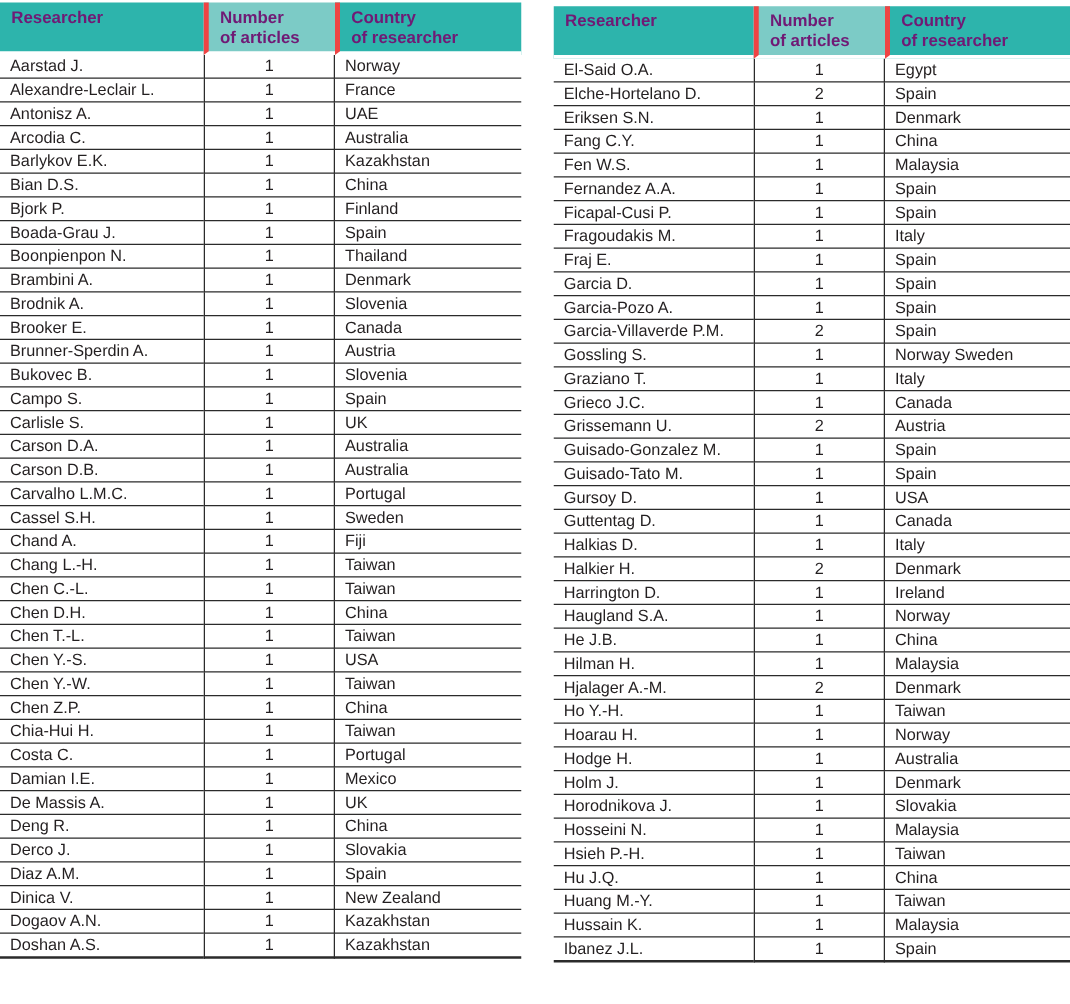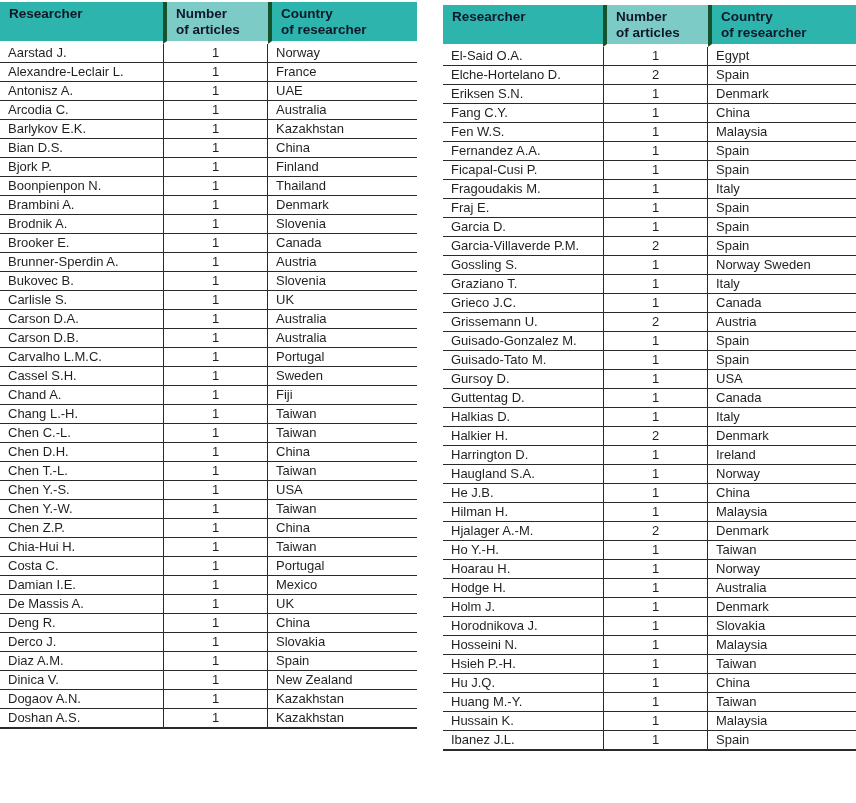--- a/index.html
+++ b/index.html
@@ -24,31 +24,31 @@
     border-spacing: 0;
     table-layout: fixed;
   }
   table.tbl-left  { width: 417px; }
   table.tbl-right { width: 413px; margin-left: 26px; margin-top: 3px; }
 
   
   th {
     vertical-align: top;
     text-align: left;
-    color: #0f172a;
+    color: #701a75;
     font-size: 13.5px;
     font-weight: bold;
     line-height: 16px;
     padding: 4px 4px 3px 9px;
     white-space: pre-line;
     border-bottom: 3px solid #ffffff;
   }
   th.hdr-dark  { background: #2db4ac; }
   th.hdr-light { background: #7ccbc6; }
-  th.gap-left  { border-left: 4px solid #14532d; }
+  th.gap-left  { border-left: 4px solid #ef4444; }
 
   
   td {
     font-size: 13px;
     line-height: 18px;
     padding: 0;
     border-bottom: 1px solid #2b2b2b;
     overflow: hidden;
     white-space: nowrap;
   }
@@ -111,20 +111,25 @@
           <td class="col-researcher">Bian D.S.</td>
           <td class="col-number">1</td>
           <td class="col-country">China</td>
         </tr>
         <tr>
           <td class="col-researcher">Bjork P.</td>
           <td class="col-number">1</td>
           <td class="col-country">Finland</td>
         </tr>
         <tr>
+          <td class="col-researcher">Boada-Grau J.</td>
+          <td class="col-number">1</td>
+          <td class="col-country">Spain</td>
+        </tr>
+        <tr>
           <td class="col-researcher">Boonpienpon N.</td>
           <td class="col-number">1</td>
           <td class="col-country">Thailand</td>
         </tr>
         <tr>
           <td class="col-researcher">Brambini A.</td>
           <td class="col-number">1</td>
           <td class="col-country">Denmark</td>
         </tr>
         <tr>
@@ -139,20 +144,25 @@
         </tr>
         <tr>
           <td class="col-researcher">Brunner-Sperdin A.</td>
           <td class="col-number">1</td>
           <td class="col-country">Austria</td>
         </tr>
         <tr>
           <td class="col-researcher">Bukovec B.</td>
           <td class="col-number">1</td>
           <td class="col-country">Slovenia</td>
+        </tr>
+        <tr>
+          <td class="col-researcher">Campo S.</td>
+          <td class="col-number">1</td>
+          <td class="col-country">Spain</td>
         </tr>
         <tr>
           <td class="col-researcher">Carlisle S.</td>
           <td class="col-number">1</td>
           <td class="col-country">UK</td>
         </tr>
         <tr>
           <td class="col-researcher">Carson D.A.</td>
           <td class="col-number">1</td>
           <td class="col-country">Australia</td>
@@ -325,20 +335,25 @@
           <td class="col-researcher">Fraj E.</td>
           <td class="col-number">1</td>
           <td class="col-country">Spain</td>
         </tr>
         <tr>
           <td class="col-researcher">Garcia D.</td>
           <td class="col-number">1</td>
           <td class="col-country">Spain</td>
         </tr>
         <tr>
+          <td class="col-researcher">Garcia-Pozo A.</td>
+          <td class="col-number">1</td>
+          <td class="col-country">Spain</td>
+        </tr>
+        <tr>
           <td class="col-researcher">Garcia-Villaverde P.M.</td>
           <td class="col-number">2</td>
           <td class="col-country">Spain</td>
         </tr>
         <tr>
           <td class="col-researcher">Gossling S.</td>
           <td class="col-number">1</td>
           <td class="col-country">Norway Sweden</td>
         </tr>
         <tr>

